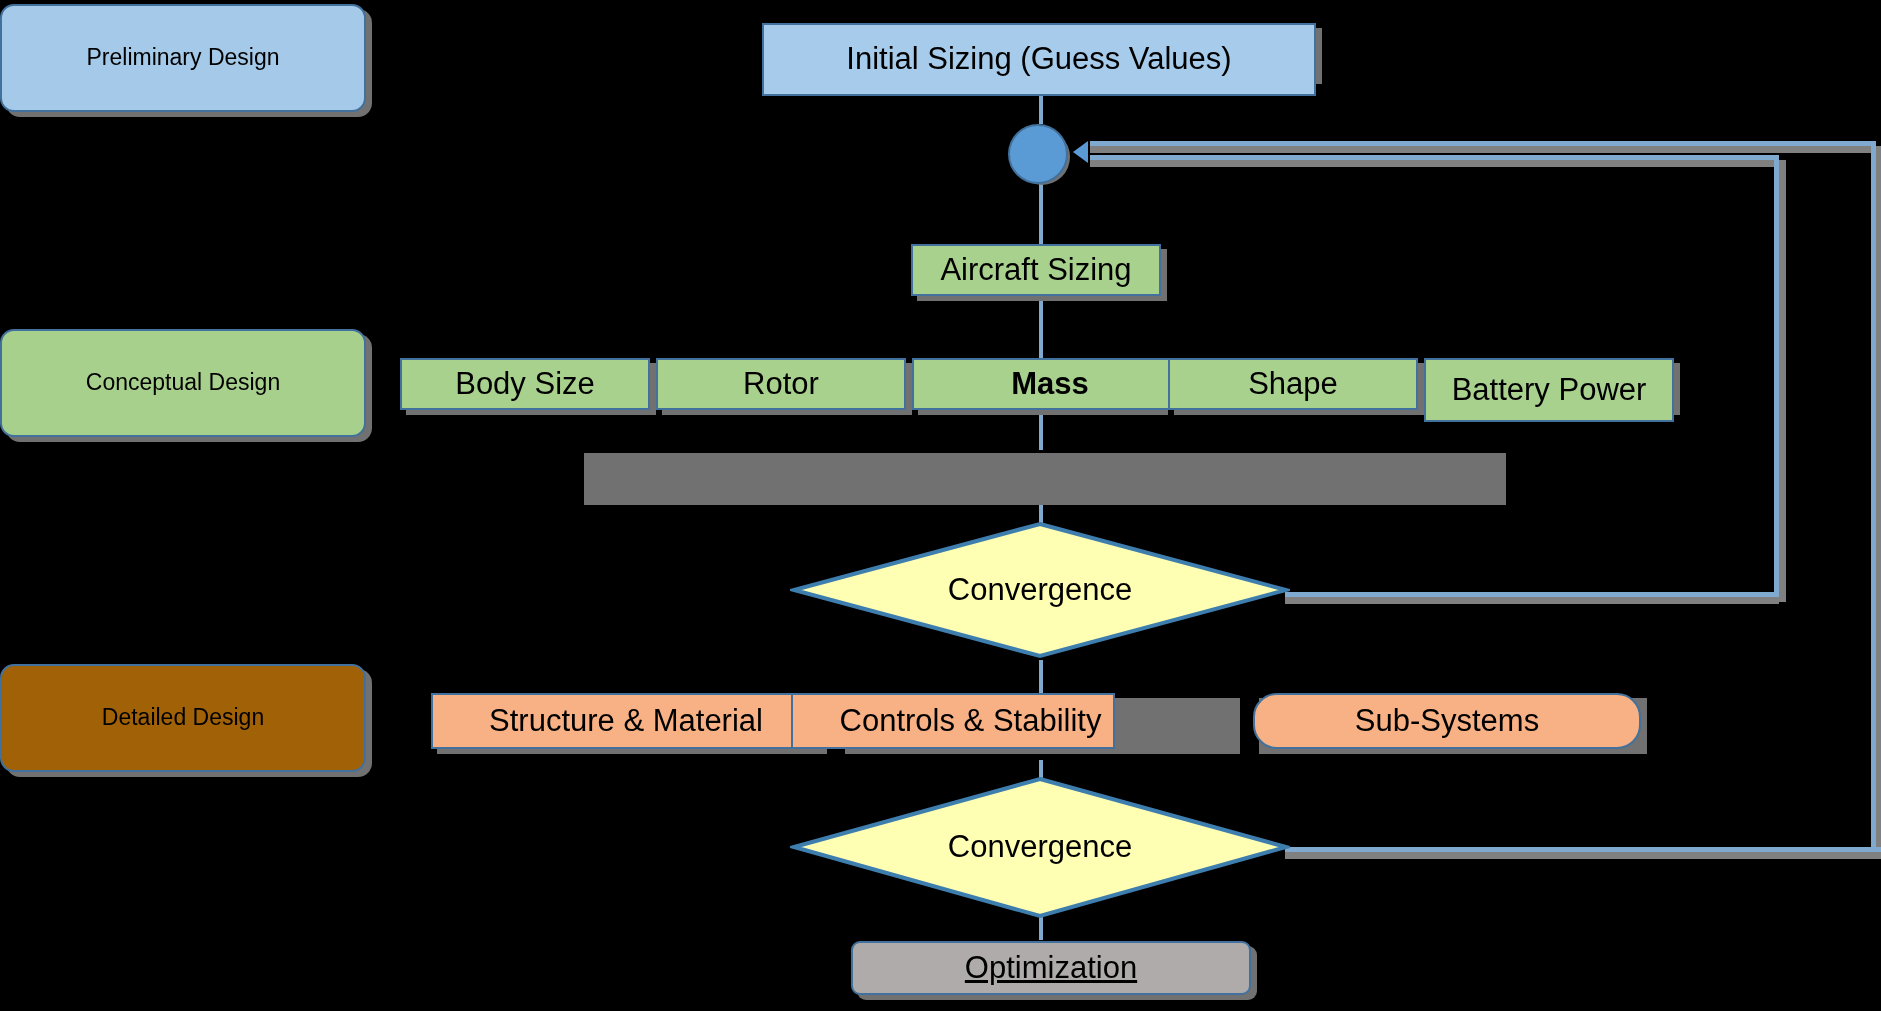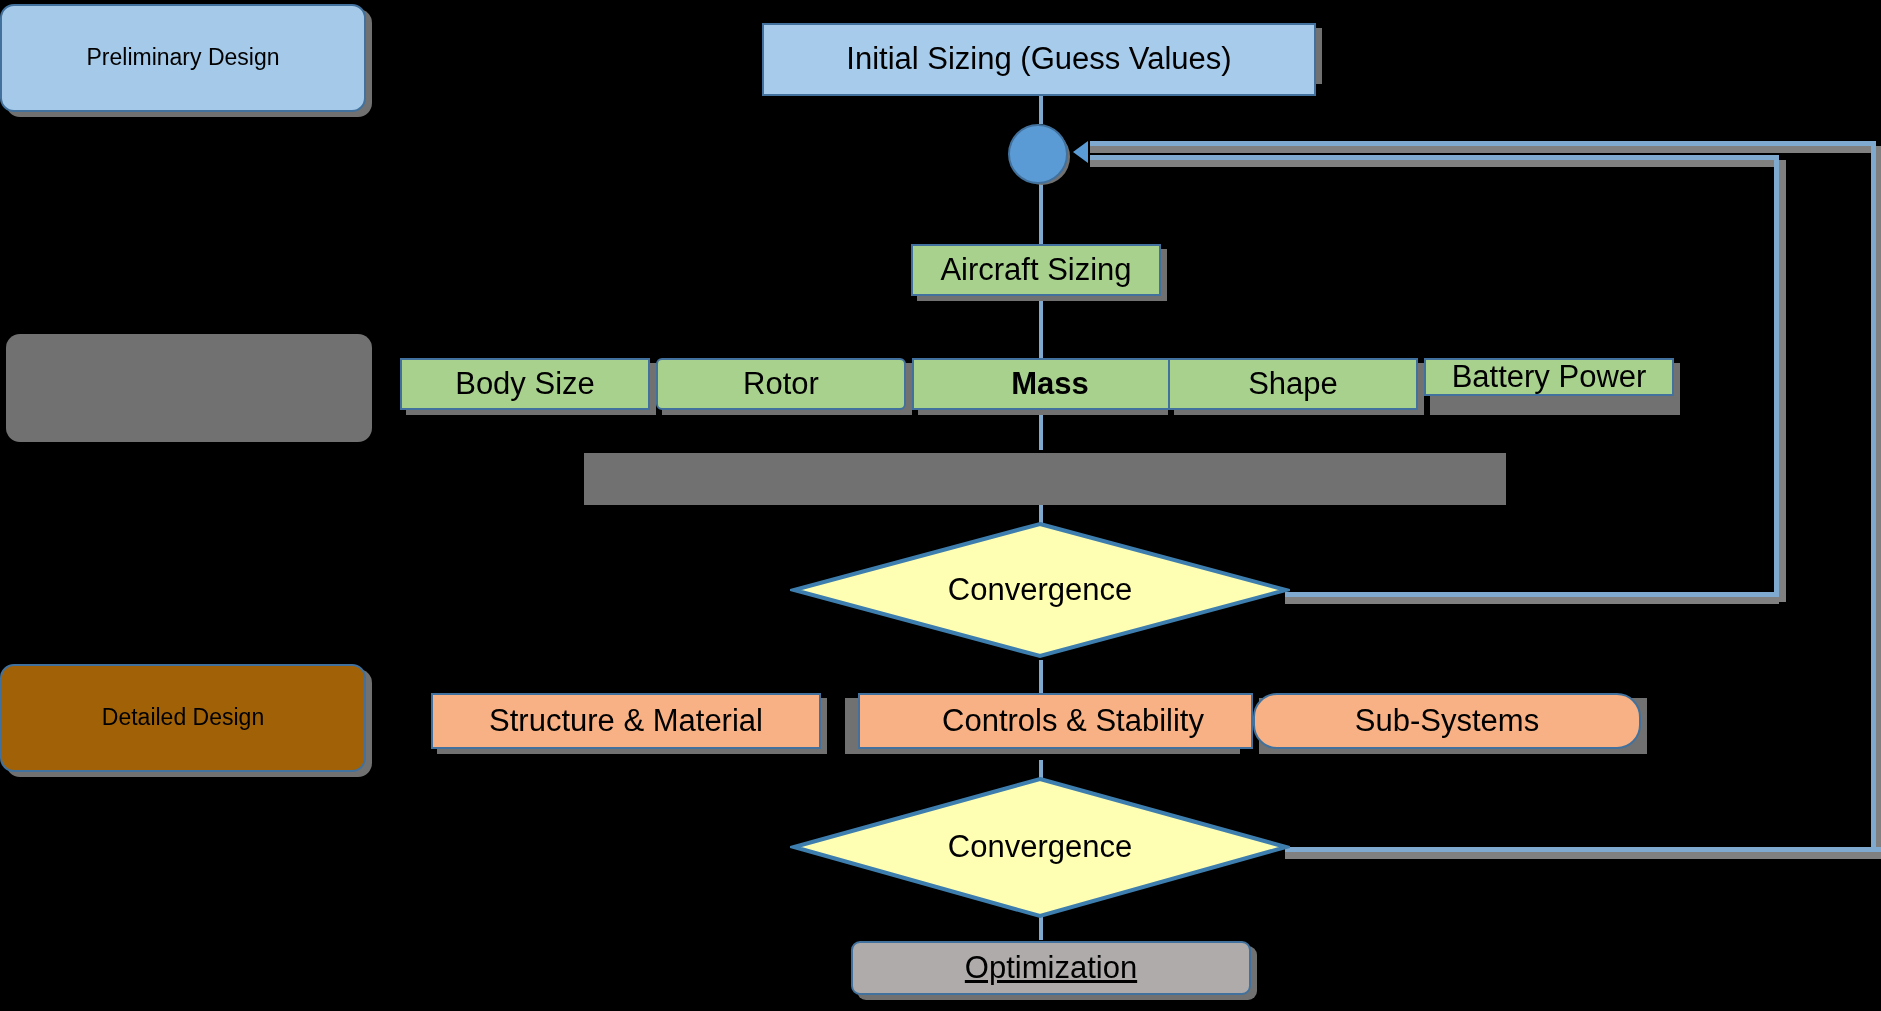--- a/index.html
+++ b/index.html
@@ -125,20 +125,23 @@
   <div class="line" style="left:1039px; top:660px; width:4px; height:38px;"></div>
   <div class="line" style="left:1039px; top:760px; width:4px; height:30px;"></div>
   <div class="line" style="left:1039px; top:910px; width:4px; height:30px;"></div>
 
   <div class="shadow" style="left:6px; top:9px; width:366px; height:108px; border-radius:14px;"></div>
   <div class="node stage-chip stage-blue" style="left:0px; top:4px; width:366px; height:108px;">
     <span>Preliminary Design</span>
   </div>
 
   <div class="shadow" style="left:6px; top:334px; width:366px; height:108px; border-radius:14px;"></div>
+  <div class="node stage-chip stage-green" style="left:0px; top:329px; width:366px; height:108px;">
+    <span>Conceptual Design</span>
+  </div>
 
   <div class="shadow" style="left:6px; top:669px; width:366px; height:108px; border-radius:14px;"></div>
   <div class="node stage-chip stage-orange" style="left:0px; top:664px; width:366px; height:108px;">
     <span>Detailed Design</span>
   </div>
 
   <div class="shadow" style="left:768px; top:28px; width:554px; height:56px;"></div>
   <div class="node proc proc-blue" style="left:762px; top:23px; width:554px; height:73px;">
     <span>Initial Sizing (Guess Values)</span>
   </div>
@@ -151,55 +154,55 @@
   <div class="node proc proc-green" style="left:911px; top:244px; width:250px; height:52px;">
     <span>Aircraft Sizing</span>
   </div>
 
   <div class="shadow" style="left:406px; top:363px; width:250px; height:52px;"></div>
   <div class="node proc proc-green" style="left:400px; top:358px; width:250px; height:52px;">
     <span>Body Size</span>
   </div>
 
   <div class="shadow" style="left:662px; top:363px; width:250px; height:52px;"></div>
-  <div class="node proc proc-green" style="left:656px; top:358px; width:250px; height:52px;border-radius:6px;">
+  <div class="node proc proc-green" style="left:656px; top:358px; width:250px; height:52px;">
     <span>Rotor</span>
   </div>
 
   <div class="shadow" style="left:918px; top:363px; width:250px; height:52px;"></div>
   <div class="node proc proc-green" style="left:912px; top:358px; width:276px; height:52px;font-weight:bold;">
     <span>Mass</span>
   </div>
 
   <div class="shadow" style="left:1174px; top:363px; width:250px; height:52px;"></div>
   <div class="node proc proc-green" style="left:1168px; top:358px; width:250px; height:52px;">
     <span>Shape</span>
   </div>
 
   <div class="shadow" style="left:1430px; top:363px; width:250px; height:52px;"></div>
-  <div class="node proc proc-green" style="left:1424px; top:358px; width:250px; height:38px;">
+  <div class="node proc proc-green" style="left:1424px; top:358px; width:250px; height:64px;">
     <span>Battery Power</span>
   </div>
 
   <div class="shadow" style="left:584px; top:453px; width:922px; height:52px;"></div>
 
   <div class="diamond-wrap" style="left:790px; top:520px; width:500px; height:140px;">
     <svg width="500" height="140" viewBox="0 0 500 140" aria-hidden="true">
       <polygon points="250,4 496,70 250,136 4,70" fill="#FFFFB3" stroke="#3E7EAE" stroke-width="4"></polygon>
     </svg>
     <div class="diamond-label" style="top:52px;">Convergence</div>
   </div>
 
   <div class="shadow" style="left:437px; top:698px; width:390px; height:56px;"></div>
   <div class="node proc proc-orange" style="left:431px; top:693px; width:390px; height:56px;">
     <span>Structure &amp; Material</span>
   </div>
 
   <div class="shadow" style="left:845px; top:698px; width:395px; height:56px;"></div>
-  <div class="node proc proc-orange" style="left:858px; top:693px; width:395px; height:56px;padding-left:35px;">
+  <div class="node proc proc-orange" style="left:791px; top:693px; width:324px; height:56px;padding-left:35px;">
     <span>Controls &amp; Stability</span>
   </div>
 
   <div class="shadow" style="left:1259px; top:698px; width:388px; height:56px;"></div>
   <div class="node proc proc-orange" style="left:1253px; top:693px; width:388px; height:56px;border-radius:24px;">
     <span>Sub-Systems</span>
   </div>
 
   <div class="diamond-wrap" style="left:790px; top:775px; width:500px; height:145px;">
     <svg width="500" height="145" viewBox="0 0 500 145" aria-hidden="true">

